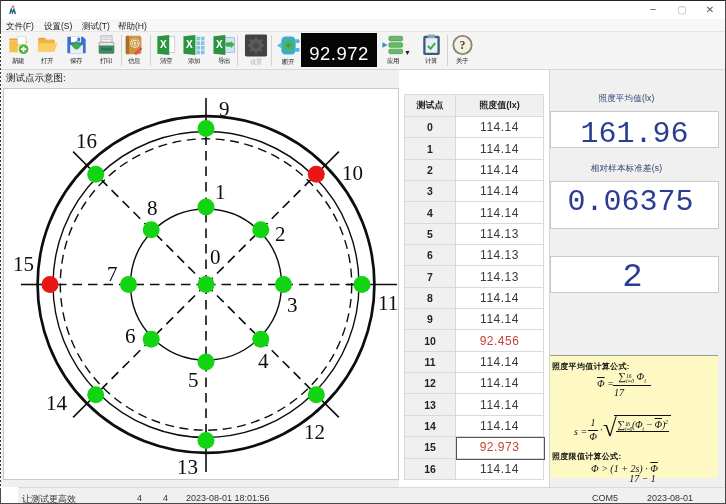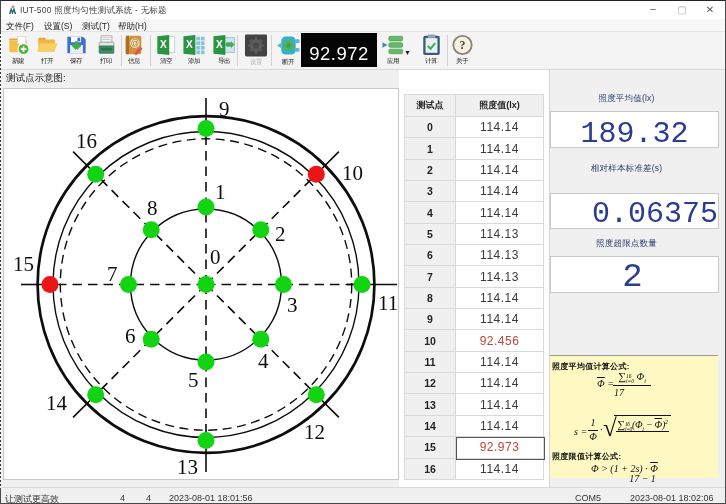--- a/index.html
+++ b/index.html
@@ -55,21 +55,20 @@
 </head>
 <body>
 <div class="win"></div>
 <div style="position:absolute; left:0; top:32px; width:1px; height:456px; background:repeating-linear-gradient(180deg,#3a3a3a 0 2px,#f5f5f5 2px 4px); z-index:50;"></div>
 
 <div class="titlebar">
   <svg class="title-ico" width="10" height="10" viewBox="0 0 10 10">
     <path d="M1,9 L3.2,2 L4.6,6 L6,2 L8.2,9 L6.6,9 L5.8,6.2 L4.8,9 L4.1,9 L3.2,6.2 L2.5,9 Z" fill="#1e6a70"></path>
     <circle cx="5" cy="1.6" r="1.2" fill="#d06a6a"></circle>
   </svg>
-  <span class="title-txt">IUT-500 照度均匀性测试系统 - 无标题</span>
   <span class="wbtn" style="left:642px; top:2px;">–</span>
   <span class="wbtn" style="left:671px; top:3px; color:#aaa;">▢</span>
   <span class="wbtn" style="left:699px; top:3px;">✕</span>
 </div>
 
 <div class="menubar">
   <span style="left:5px;">文件(F)</span>
   <span style="left:43px;">设置(S)</span>
   <span style="left:81px;">测试(T)</span>
   <span style="left:117px;">帮助(H)</span>
@@ -374,24 +373,23 @@
           </tr>
 <tr style="height:21.35px;">
             <td class="ix">16</td>
             <td class="vl">114.14</td>
           </tr>
 </tbody>
       </table>
   </div>
   <div class="rightzone" id="rightzone">
   <div class="rlab" style="top:23px;">照度平均值(lx)</div>
-  <div class="rbox" style="top:41px; height:37px; font-size:30px; line-height:45px;">189.32</div>
+  <div class="rbox" style="top:41px; height:37px; font-size:30px; line-height:45px;">161.96</div>
   <div class="rlab" style="top:93px;">相对样本标准差(s)</div>
-  <div class="rbox" style="top:123px; height:36px; font-size:30px; line-height:40px; text-indent:-8px;text-align:right;">0.06375</div>
-  <div class="rlab" style="top:168px;">照度超限点数量</div>
+  <div class="rbox" style="top:111px; height:48px; font-size:30px; line-height:40px; text-indent:-8px;">0.06375</div>
   <div class="rbox" style="top:186px; height:37px; font-size:34px; line-height:40px; text-indent:-4px;">2</div>
   <div class="formula">
     <div class="flab" style="left:2px; top:5px;">照度平均值计算公式:</div>
     <span class="fm fit" style="left:47px; top:22px;"><span class="ov">Φ</span> =</span>
     <div class="fnum" style="left:62px; top:15px; width:40px;"><span class="fm"><span class="sg">∑</span><span class="lim"><span>16</span><span>i=0</span></span> <span class="fit">Φ<sub>i</sub></span></span></div>
     <div class="fbar" style="left:63px; top:28.5px; width:38px;"></div>
     <div class="fnum" style="left:49px; top:30.5px; width:40px;"><span class="fm">17</span></div>
     <span class="fm fit" style="left:24px; top:70px;">s =</span>
     <div class="fnum" style="left:36px; top:61px; width:14px;"><span class="fm">1</span></div>
     <div class="fbar" style="left:38px; top:73.5px; width:10px;"></div>
@@ -401,20 +399,20 @@
     <div class="fbar" style="left:64px; top:58.5px; width:57px; height:1.2px;"></div>
     <div class="fnum" style="left:63px; top:61px; width:59px;"><span class="fm" style="letter-spacing:-0.3px;"><span class="sg">∑</span><span class="lim"><span>16</span><span>i=0</span></span>(<span class="fit">Φ<sub>i</sub></span> − <span class="fit ov">Φ</span>)<sup>2</sup></span></div>
     <div class="fbar" style="left:66px; top:75px; width:53px;"></div>
     <div class="fnum" style="left:63px; top:76.5px; width:59px;margin-top:40px;"><span class="fm">17 − 1</span></div>
     <div class="flab" style="left:2px; top:95px;">照度限值计算公式:</div>
     <span class="fm" style="left:41px; top:107px;"><span class="fit">Φ</span> &gt; (1 + 2<span class="fit">s</span>) · <span class="fit ov">Φ</span></span>
   </div>
 </div>
 </div>
 
-<div class="statusbar" style="position:absolute; left:1px; bottom:1px; right:1px; height:16px; background:#f0f0f0; border-top:1px solid #d9d9d9; font-size:9px; color:#333;">
+<div class="statusbar" style="position:absolute; left:18px; bottom:1px; right:1px; height:16px; background:#f0f0f0; border-top:1px solid #d9d9d9; font-size:9px; color:#333;">
   <span style="position:absolute; left:4px; top:5px;">让测试更高效</span>
   <span style="position:absolute; left:119px; top:5px;">4</span>
   <span style="position:absolute; left:145px; top:5px;">4</span>
   <span style="position:absolute; left:168px; top:5px;">2023-08-01 18:01:56</span>
   <span style="position:absolute; left:574px; top:5px;">COM5</span>
   <span style="position:absolute; left:629px; top:5px;">2023-08-01 18:02:06</span>
 </div>
 
 </body></html>

